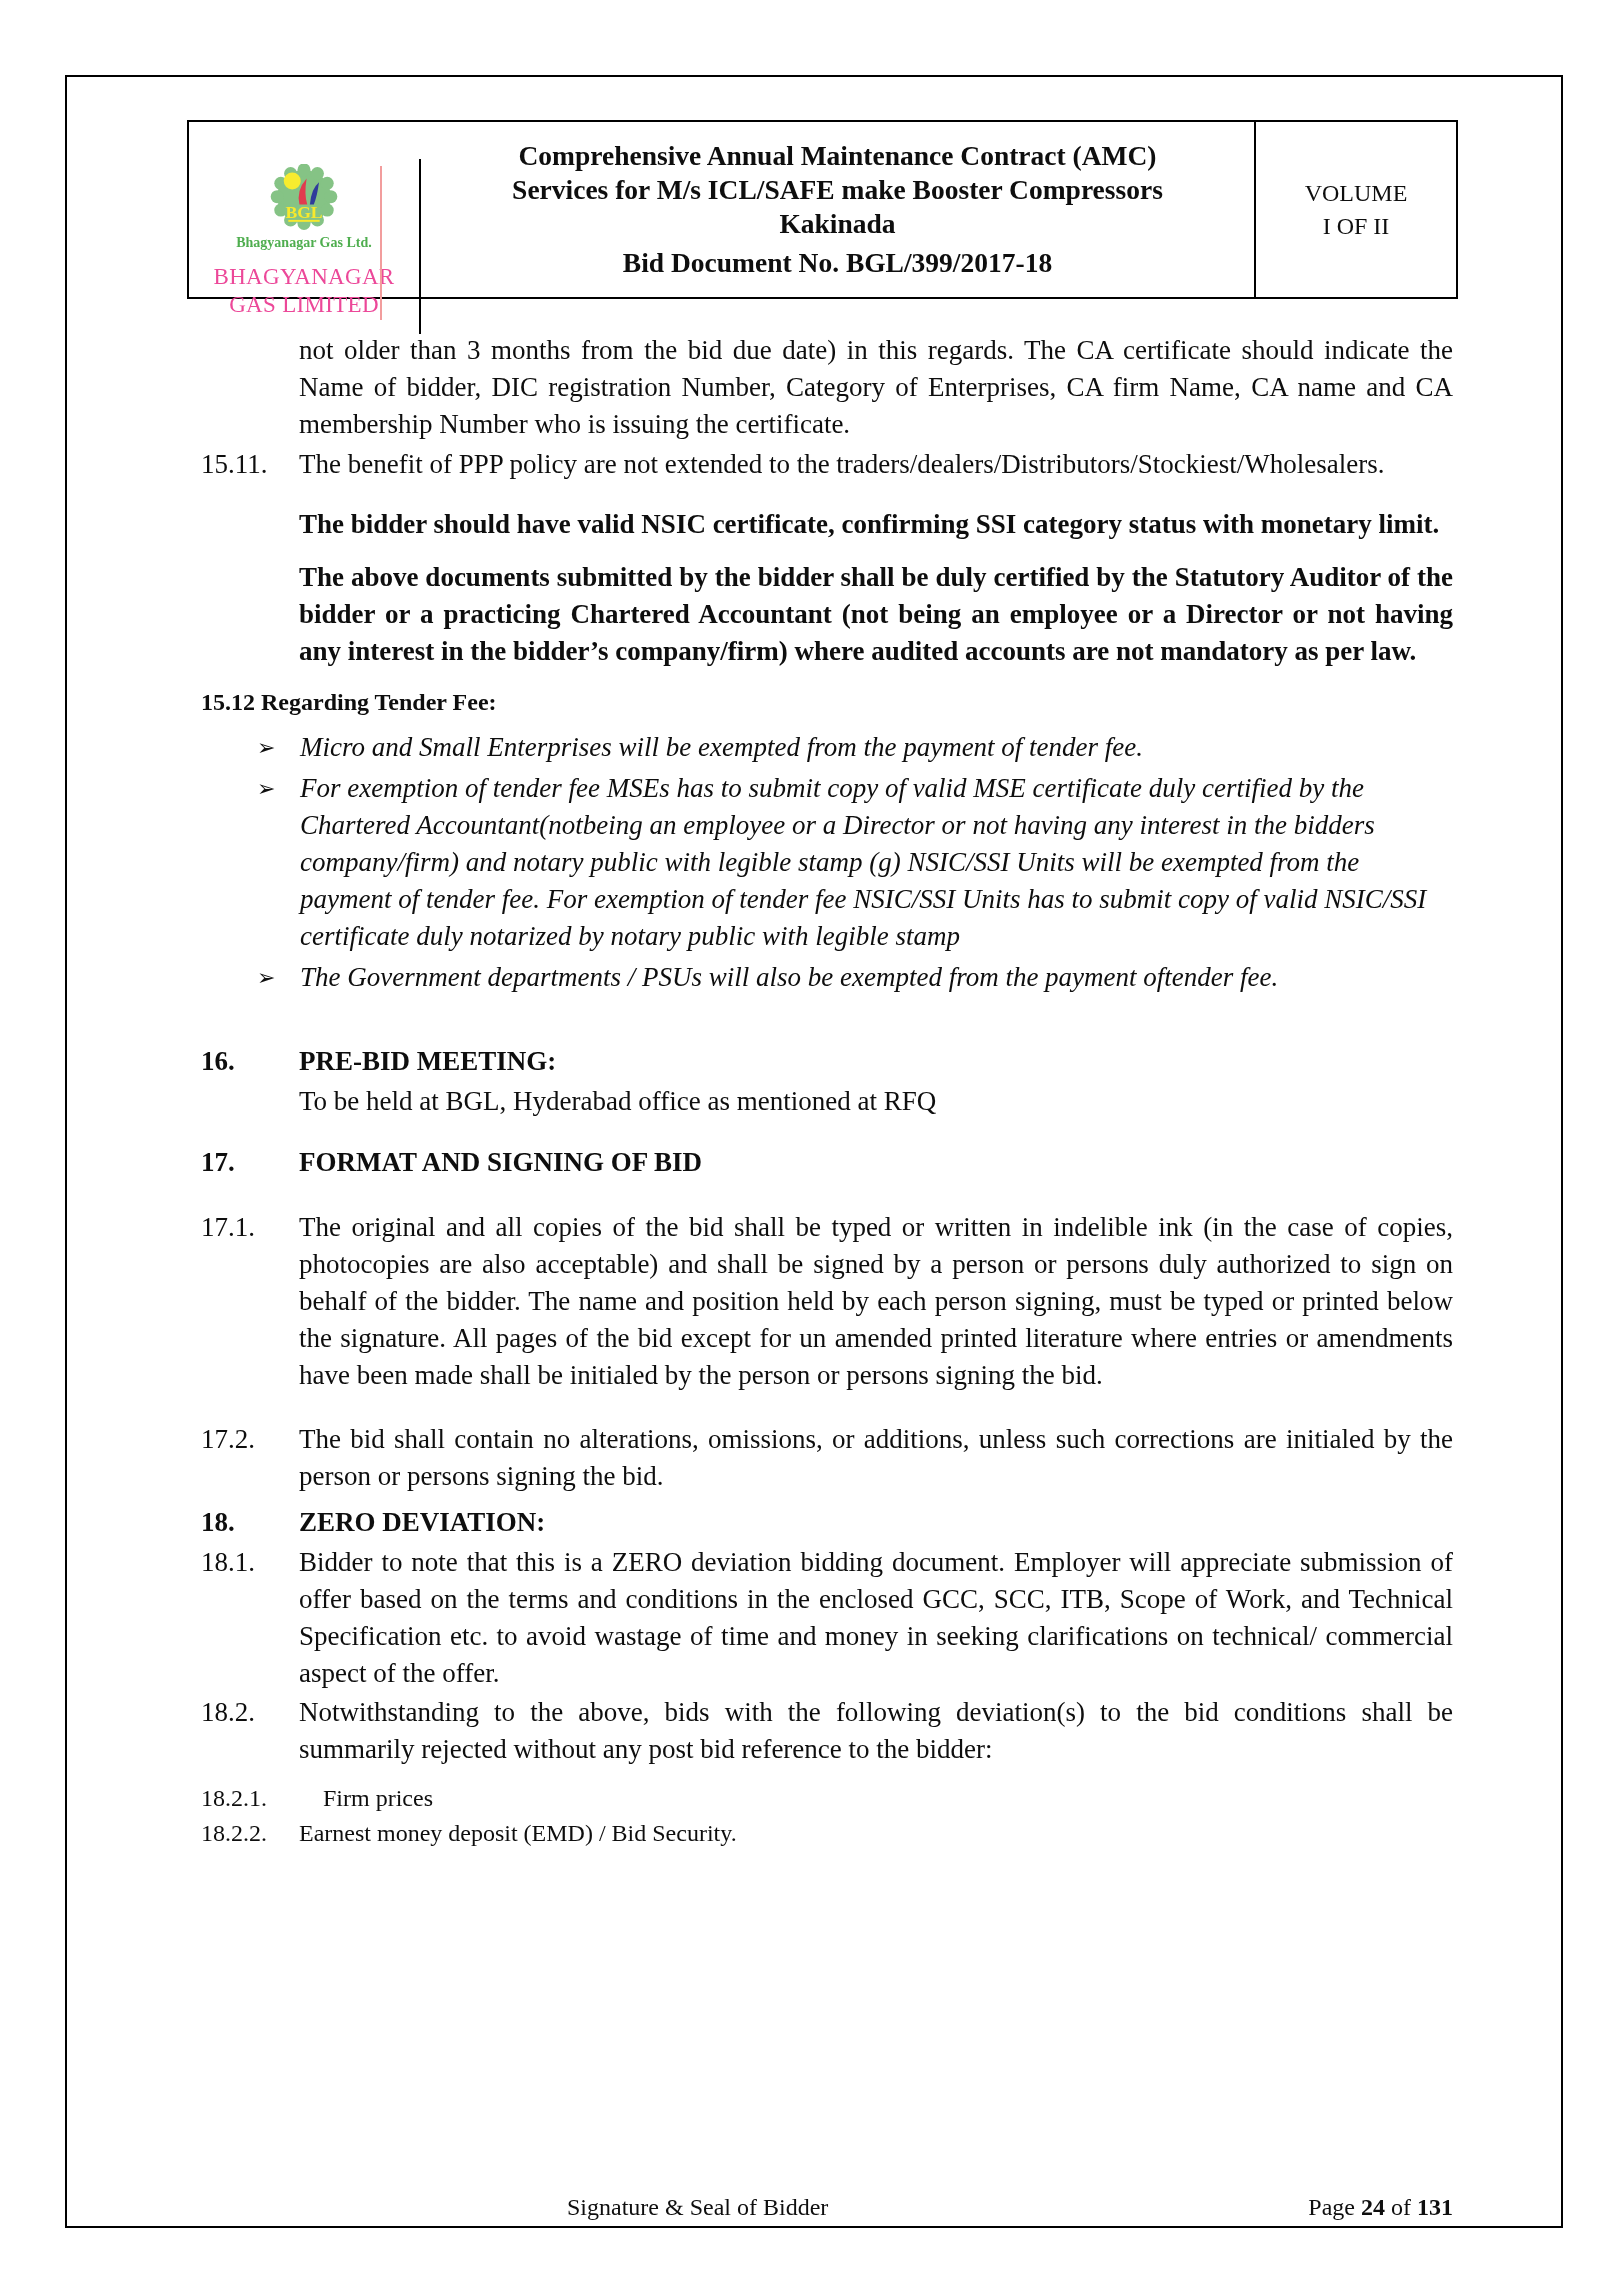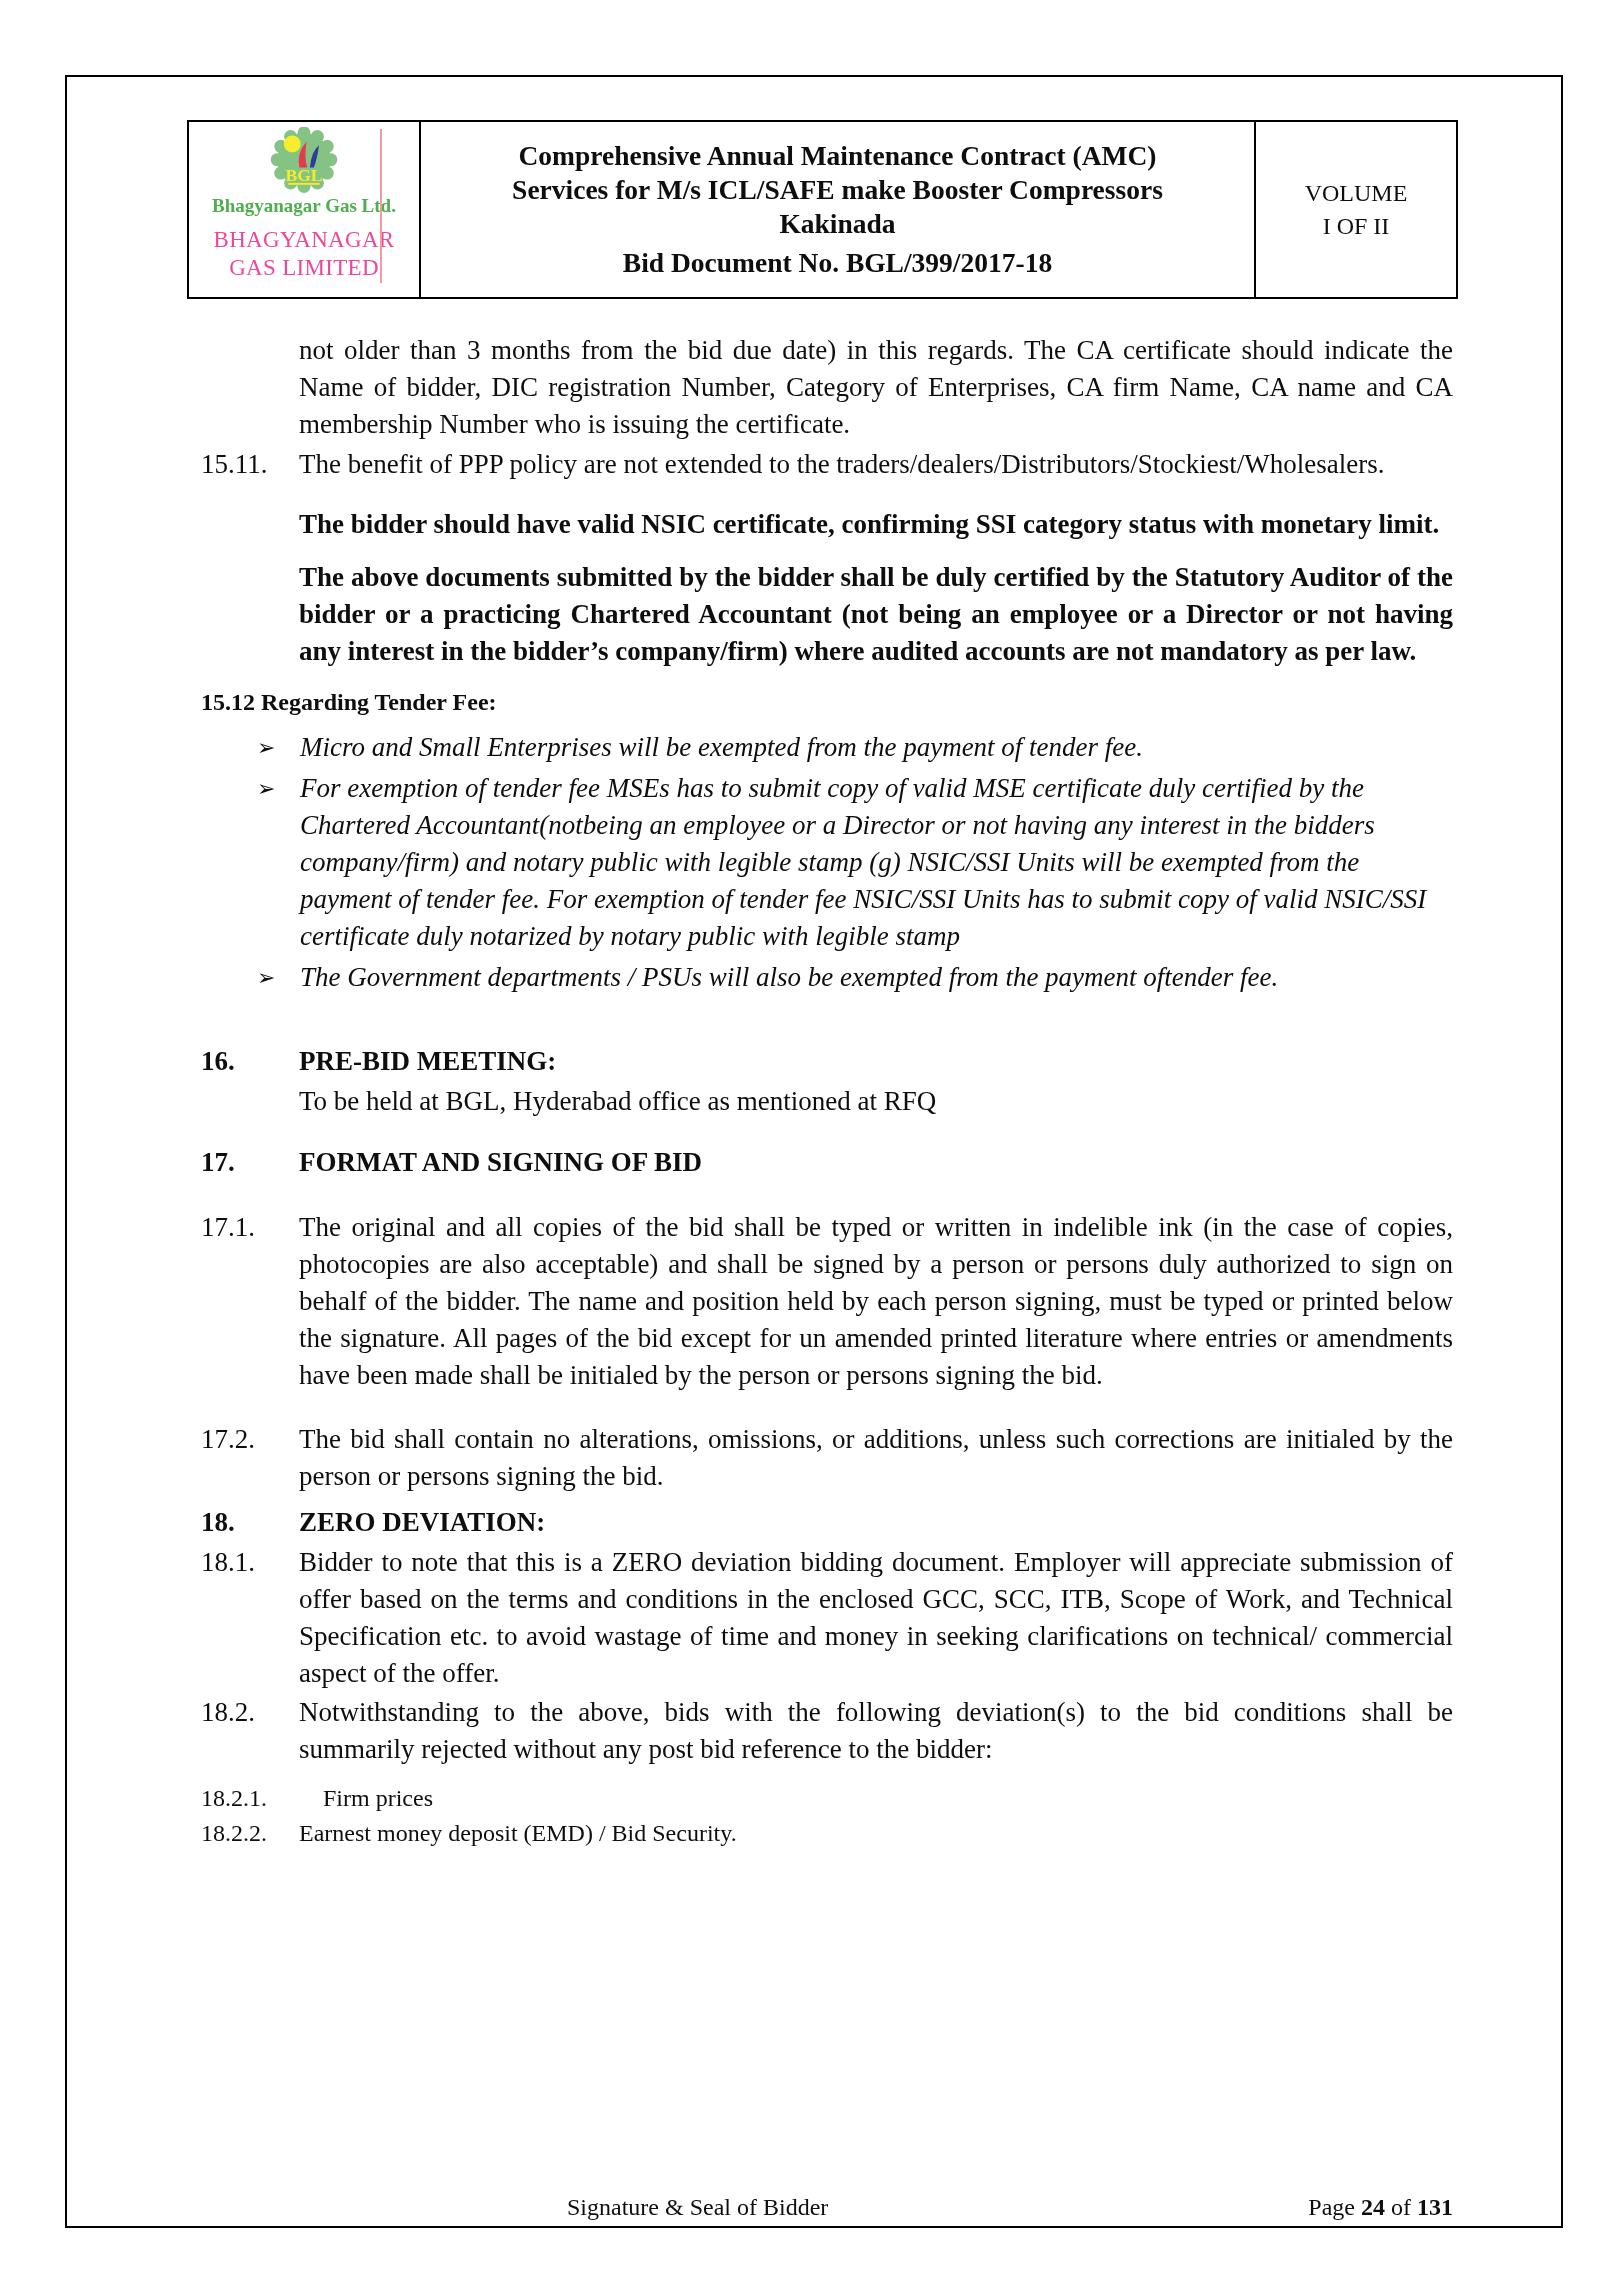--- a/index.html
+++ b/index.html
@@ -8,22 +8,22 @@
          -webkit-font-smoothing:antialiased; }
 
   .page { position:absolute; left:65px; top:75px; width:1498px; height:2153px;
           border:2.6px solid #000; }
 
   
   .hdr { position:absolute; left:120px; top:43px; width:1271px; height:179px;
          border:2px solid #000; display:flex; }
   .hdr-cell { height:100%; }
   .hdr-logo { width:232px; border-right:2px solid #000; position:relative;
-              text-align:center; padding-top:5.2px; }
-  .logo-caption { font-size:19px; font-weight:bold; color:#4FAE4F; line-height:18.3px; }
+              text-align:center; padding-top:5.2px;margin-top:37px; }
+  .logo-caption { font-size:14px; font-weight:bold; color:#4FAE4F; line-height:18.3px; }
   .logo-redline { position:absolute; left:191px; top:6.5px; width:2px; height:154px;
                   background:#F29D9D; }
   .org { margin-top:10.5px; font-size:23px; line-height:28px; letter-spacing:0.3px;
          color:#ec4899; }
   .hdr-title { flex:1; border-right:2px solid #000; display:flex; flex-direction:column;
                justify-content:center; align-items:center; text-align:center;
                font-weight:bold; font-size:27.5px; line-height:34px; padding:2.6px 9.2px; }
   .bid-line { margin-top:5.2px; }
   .hdr-vol { width:200px; display:flex; flex-direction:column; justify-content:center;
              align-items:center; text-align:center; font-size:24px; line-height:33px; }

